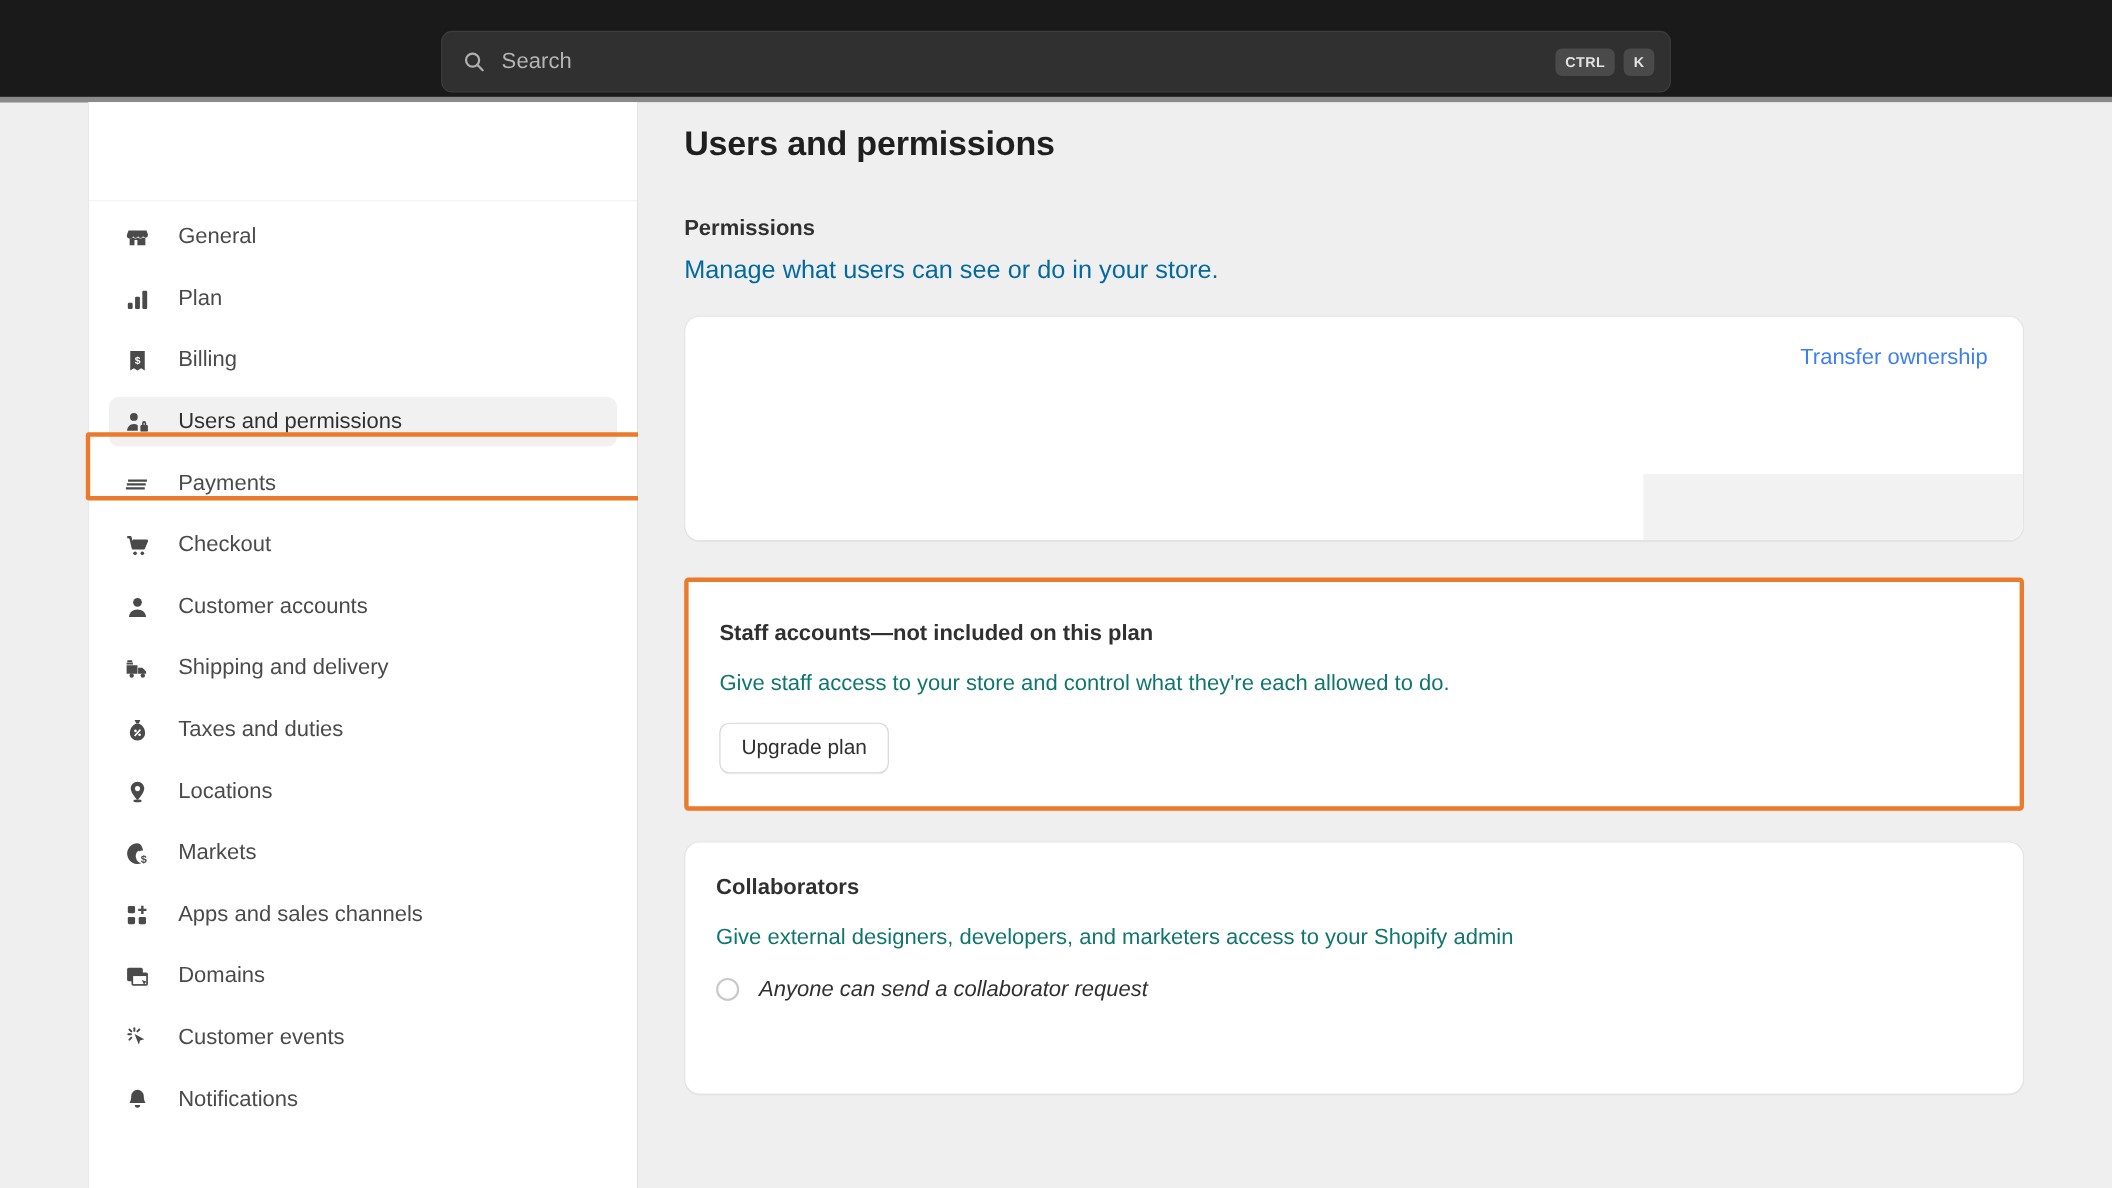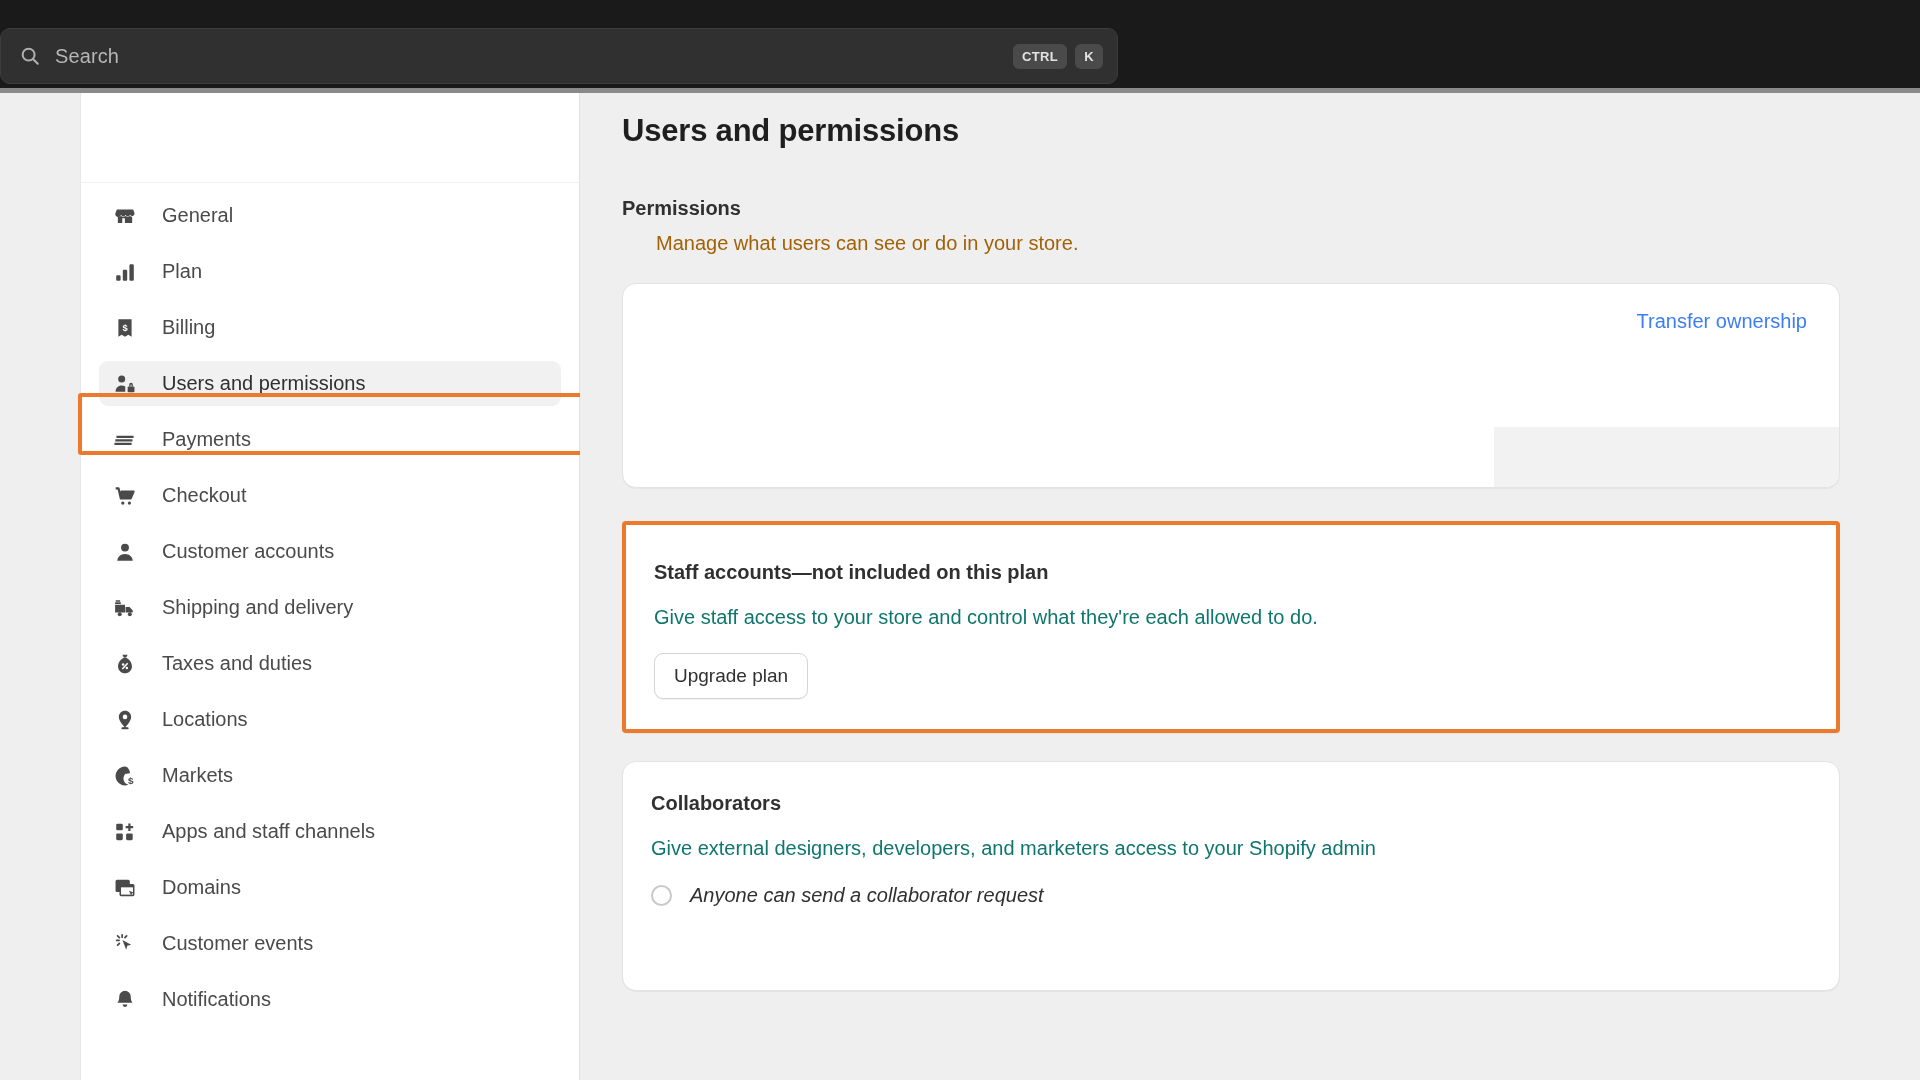--- a/index.html
+++ b/index.html
@@ -8,21 +8,21 @@
     font-family: "Liberation Sans", sans-serif;
     background: #efefef;
     overflow: hidden;
   }
 
   
   .topbar {
     position: absolute; top: 0; left: 0;
     width: 1920px; height: 112px;
     background: #1a1a1a;
-    display: flex; align-items: center; 
+    display: flex; align-items: center; justify-content: center;
   }
   .search-field {
     width: 1118px; height: 56px;
     background: #303030;
     border: 1px solid #3d3d3d;
     border-radius: 10px;
     display: flex; align-items: center;
     padding: 0 14px 0 18px;
   }
   .search-icon { width: 22px; height: 22px; flex: 0 0 auto; opacity: .85; }
@@ -105,21 +105,21 @@
   .page-title {
     font-size: 31px; font-weight: 700; color: #1f1f1f;
     letter-spacing: -.2px;
     margin-bottom: 48px;
   }
   .section-heading {
     font-size: 20px; font-weight: 700; color: #303030;
     margin-bottom: 12px;
   }
   .section-sub {
-    font-size: 20px; color: #a16207; margin-bottom: 28px; margin-left: 34px;
+    font-size: 23px; color: #0369a1; margin-bottom: 28px;
   }
 
   .card {
     background: #ffffff;
     border: 1px solid #e3e3e3;
     border-radius: 14px;
     box-shadow: 0 1px 0 rgba(0,0,0,.04);
     position: relative;
   }
 
@@ -316,21 +316,21 @@
 
       <div class="nav-item">
         <span class="nav-icon">
           <svg viewBox="0 0 20 20">
               <rect x="2" y="2.4" width="6" height="6" rx="1.2"></rect>
               <rect x="2" y="11.4" width="6" height="6" rx="1.2"></rect>
               <rect x="11" y="11.4" width="6" height="6" rx="1.2"></rect>
               <path d="M13 2.2h2v2.4h2.4v2H15V9h-2V6.6h-2.4v-2H13z"></path>
             </svg>
         </span>
-        <span class="nav-label">Apps and staff channels</span>
+        <span class="nav-label">Apps and sales channels</span>
       </div>
 
       <div class="nav-item">
         <span class="nav-icon">
           <svg viewBox="0 0 20 20">
               <rect x="1.4" y="2.6" width="13" height="11" rx="1.4"></rect>
               <rect x="5" y="6.4" width="13.6" height="11" rx="1.4" fill="#4a4a4a"></rect>
               <rect x="6.4" y="9.4" width="10.8" height="6.6" fill="#ffffff"></rect>
               <path d="M13.6 12.6l4.6 1.8-2 .5-.6 2z"></path>
             </svg>

